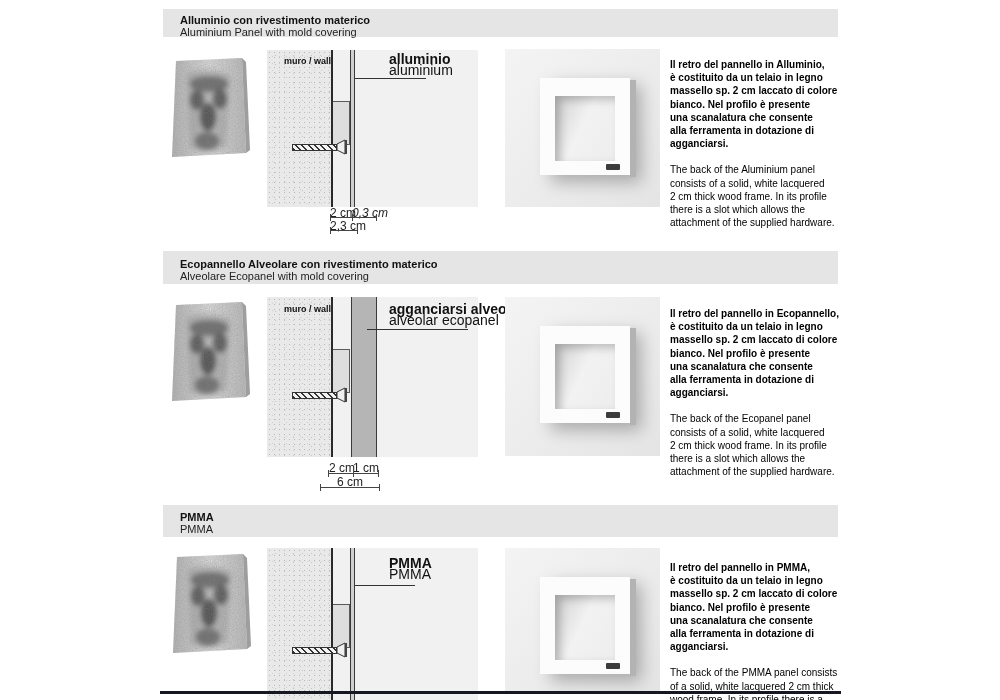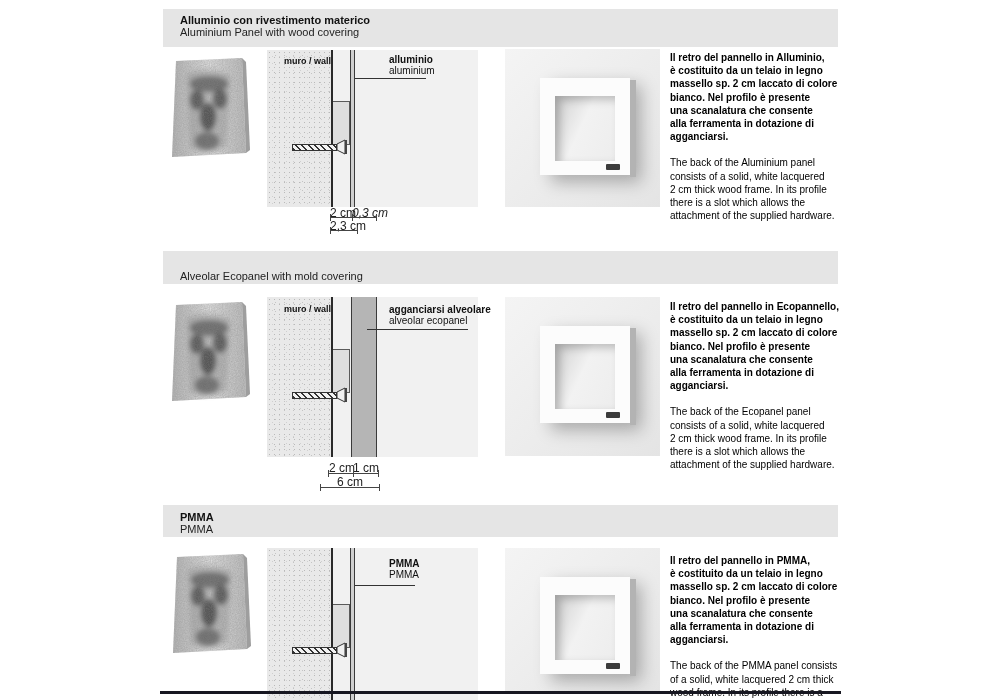--- a/index.html
+++ b/index.html
@@ -24,42 +24,42 @@
       radial-gradient(#c4c4c4 0.7px, transparent 0.8px);
     background-size:5px 5px,7px 7px,9px 9px;
     background-position:0 0,2px 3px,4px 1px;}
   .wall-label{position:absolute;font-size:9px;font-weight:bold;color:#111;white-space:nowrap;}
   .panel-thin{position:absolute;width:5px;background:#cfcfcf;border-left:1.5px solid #3a3a3a;border-right:1.5px solid #3a3a3a;box-sizing:border-box;}
   .panel-thick{position:absolute;width:26px;background:#b5b5b5;border-left:1.5px solid #3a3a3a;border-right:1.5px solid #3a3a3a;box-sizing:border-box;}
   .fblock{position:absolute;width:17px;height:44px;background:#dedede;border:1px solid #5a5a5a;border-left:none;box-sizing:border-box;}
   .screw-shaft{position:absolute;width:45px;height:7px;border:1px solid #333;box-sizing:border-box;
     background:repeating-linear-gradient(45deg,#333 0 1.5px,#f2f2f2 1.5px 4.5px);}
   .screw-head{position:absolute;width:12px;height:16px;}
-  .mat-label{position:absolute;font-size:10px;line-height:11px;color:#111;white-space:nowrap;}
+  .mat-label{position:absolute;font-size:14px;line-height:11px;color:#111;white-space:nowrap;}
   .mat-label .l1{font-weight:bold;}
   .leader{position:absolute;height:1px;background:#333;}
 
   
   .dim{position:absolute;font-size:12px;color:#222;text-align:center;white-space:nowrap;}
   .mline{position:absolute;height:1px;background:#444;}
   .mline .tk{position:absolute;top:-3px;width:1px;height:7px;background:#444;}
 
   
   .photo{position:absolute;background:linear-gradient(135deg,#f4f4f4 0%,#ececec 55%,#e4e4e4 100%);overflow:hidden;}
   .frame{position:absolute;left:35px;top:29px;width:90px;height:97px;background:#fcfcfc;
          box-shadow:11px 7px 16px rgba(0,0,0,0.28);}
   .frame .edge{position:absolute;right:-6px;top:2px;width:6px;height:100%;background:#b3b3b3;transform:skewY(2deg);}
   .frame .hole{position:absolute;left:15px;top:18px;right:15px;bottom:14px;
          background:linear-gradient(115deg,#cfcfcf 0%,#f2f2f2 45%,#ededed 100%);
          box-shadow:inset 5px 4px 9px rgba(0,0,0,0.22);}
   .frame .chip{position:absolute;right:10px;bottom:5px;width:14px;height:6px;background:#3c3c3c;border-radius:1px;}
 
   
   .desc{position:absolute;width:170px;font-size:10px;line-height:13.2px;color:#000;}
-  .desc .it{font-weight:bold;white-space:pre-line;margin:4px 0 13px 0;}
+  .desc .it{font-weight:bold;white-space:pre-line;margin:11px 0 13px 0;}
   .desc .en{white-space:pre-line;margin:0;}
 
   .bottom-rule{position:absolute;left:160px;top:691px;width:681px;height:3px;background:#171721;}
 </style>
 </head>
 <body>
 
 <svg width="0" height="0" style="position:absolute">
   <defs>
     <linearGradient id="gArt" x1="0" y1="0" x2="1" y2="0">
@@ -73,23 +73,23 @@
     <filter id="fNoise" x="0" y="0" width="100%" height="100%">
       <feTurbulence type="fractalNoise" baseFrequency="0.85" numOctaves="2" result="n"></feTurbulence>
       <feColorMatrix in="n" type="matrix" values="0 0 0 0 0.25  0 0 0 0 0.25  0 0 0 0 0.25  0 0 0 0.55 0" result="nn"></feColorMatrix>
       <feComposite in="nn" in2="SourceAlpha" operator="in"></feComposite>
     </filter>
   </defs>
 </svg>
 
 <div class="page">
 
-  <div class="hdr" style="top:9px;height:38px;text-align:right;">
+  <div class="hdr" style="top:9px;height:28px;text-align:right;">
     <div class="t1">Alluminio con rivestimento materico</div>
-    <div class="t2">Aluminium Panel with wood covering</div>
+    <div class="t2">Aluminium Panel with mold covering</div>
   </div>
 
   <div class="art abs" style="left:167px;top:56px;">
     <svg width="84" height="106" viewBox="0 0 84 106">
       <polygon points="9,5 75,2 79,97 5,101" fill="url(#gArt)"></polygon>
       <polygon points="75,2 79,97 83,94 79,6" fill="#9e9e9e"></polygon>
       <g filter="url(#fBlur)">
         <ellipse cx="42" cy="28" rx="19" ry="8" fill="#2b2b2b" opacity="0.7"></ellipse>
         <ellipse cx="30" cy="44" rx="7" ry="10" fill="#1d1d1d" opacity="0.8"></ellipse>
         <ellipse cx="53" cy="43" rx="7" ry="10" fill="#1d1d1d" opacity="0.8"></ellipse>
@@ -149,21 +149,22 @@
 alla ferramenta in dotazione di
 agganciarsi.</p>
     <p class="en">The back of the Aluminium panel
 consists of a solid, white lacquered
 2 cm thick wood frame.  In its profile
 there is a slot which allows the
 attachment of the supplied hardware.</p>
   </div>
 
   <div class="hdr" style="top:251px;height:33px;">
-    <div class="t2" style="top:19px;">Alveolar Ecopanel with mold covering</div>
+    <div class="t1" style="top:7px;">Ecopannello Alveolare con rivestimento materico</div>
+    <div class="t2" style="top:19px;">Alveolare Ecopanel with mold covering</div>
   </div>
 
   <div class="art abs" style="left:167px;top:300px;">
     <svg width="84" height="106" viewBox="0 0 84 106">
       <polygon points="9,5 75,2 79,97 5,101" fill="url(#gArt)"></polygon>
       <polygon points="75,2 79,97 83,94 79,6" fill="#9e9e9e"></polygon>
       <g filter="url(#fBlur)">
         <ellipse cx="42" cy="28" rx="19" ry="8" fill="#2b2b2b" opacity="0.7"></ellipse>
         <ellipse cx="30" cy="44" rx="7" ry="10" fill="#1d1d1d" opacity="0.8"></ellipse>
         <ellipse cx="53" cy="43" rx="7" ry="10" fill="#1d1d1d" opacity="0.8"></ellipse>

